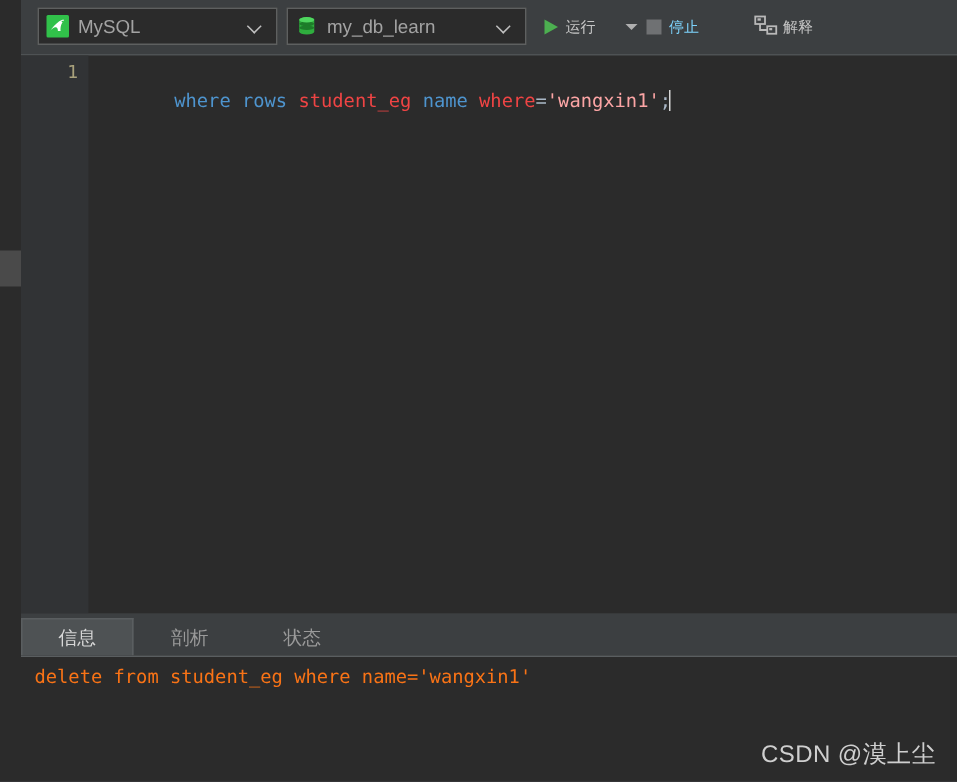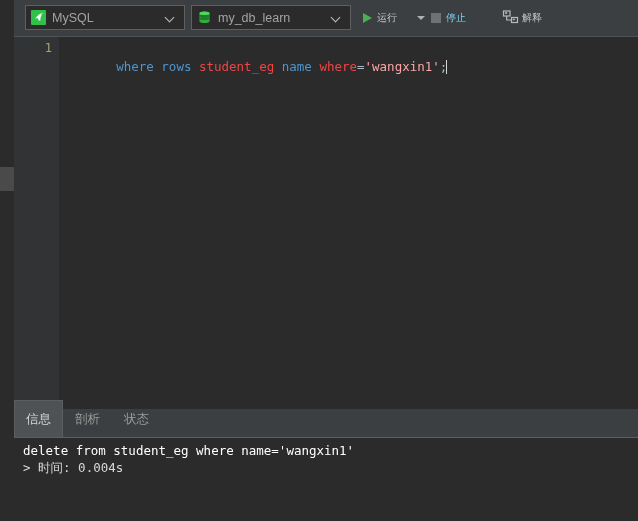--- a/index.html
+++ b/index.html
@@ -211,23 +211,23 @@
   }
   .tabbar {
     position: absolute;
     left: 0; top: 2px;
     height: 26px;
     width: 624px;
     display: flex;
     align-items: flex-end;
   }
   .tab {
-    height: 37px;
+    height: 25px;
     box-sizing: border-box;
-    padding: 0 11px;
+    padding: 0 24px;
     display: flex;
     align-items: center;
     font-size: 12.5px;
     color: #9a9a9a;
     border: 1px solid transparent;
     border-bottom: none;
     justify-content: center;
   }
   .tab.active {
     background: #4e5254;
@@ -243,21 +243,21 @@
     background: #2b2b2b;
     border-top: 1px solid #5a5e60;
     box-sizing: border-box;
     padding: 4px 0 0 9px;
   }
   .cline {
     font-family: "DejaVu Sans Mono", monospace;
     font-size: 12.5px;
     line-height: 17px;
     white-space: pre;
-    color: #ffffff;
+    color: #f97316;
   }
   .cline.meta { color: #d8d8d8; }
 
   .watermark {
     position: absolute;
     right: 14px;
     bottom: 7px;
     font-size: 16px;
     color: #cfcfcf;
     letter-spacing: 0.3px;
@@ -346,18 +346,18 @@
       <div class="tab">
         <span>剖析</span>
       </div>
       <div class="tab">
         <span>状态</span>
       </div>
     </div>
 
     <div class="console">
       <div class="cline">delete from student_eg where name='wangxin1'</div>
-      <div class="cline meta">&gt; 时间: 0.004s</div>
     </div>
   </div>
 
+  <div class="watermark">CSDN @漠上尘</div>
 
 </div>
 
 </body></html>

